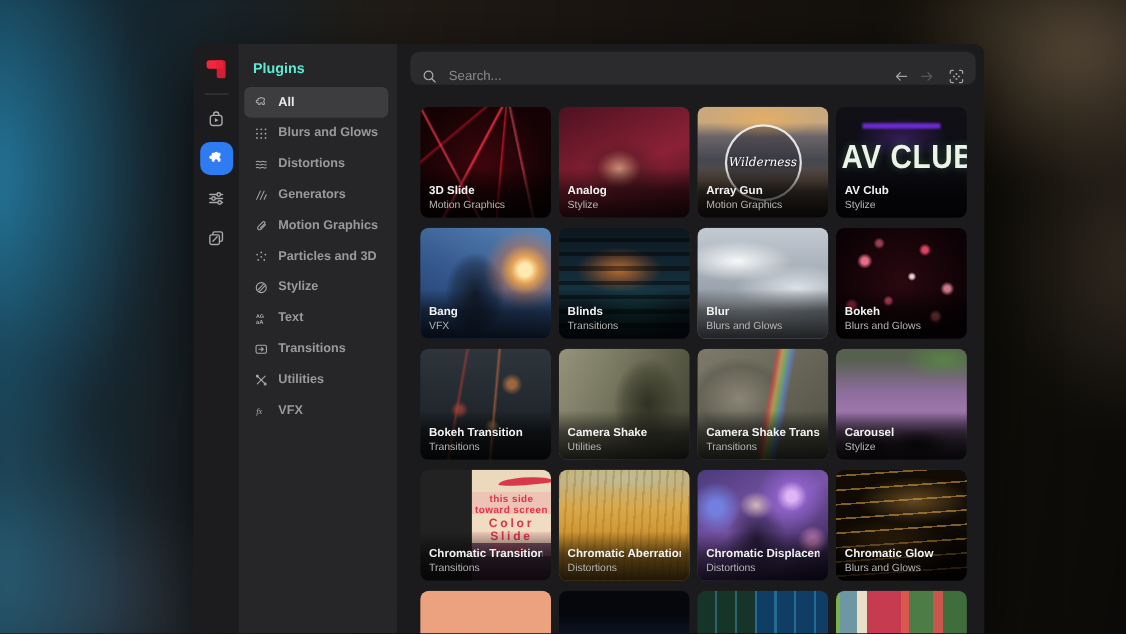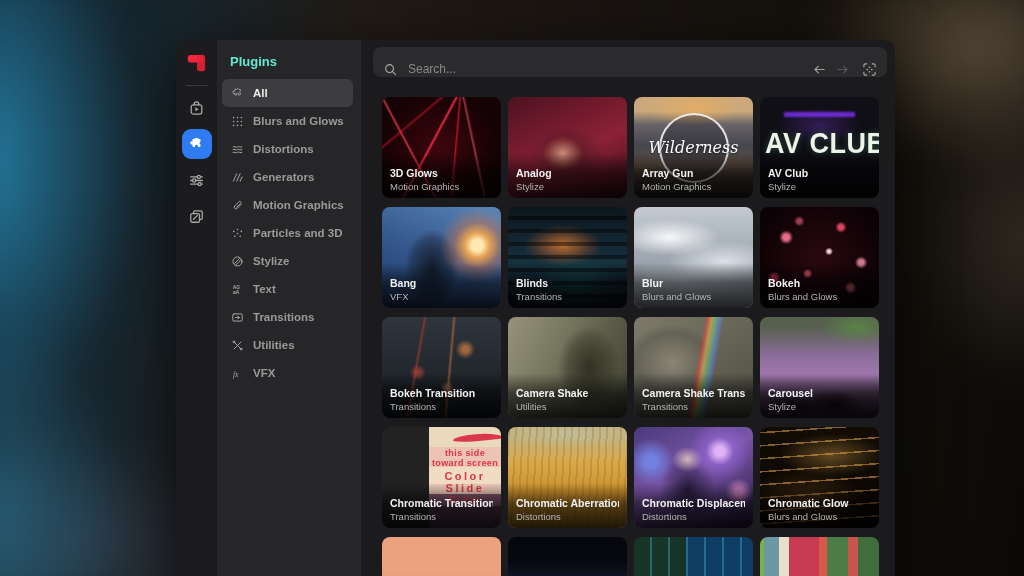--- a/index.html
+++ b/index.html
@@ -79,21 +79,21 @@
     radial-gradient(ellipse 48px 36px at 50% 58%,rgba(60,25,30,.75),transparent 80%),
     linear-gradient(155deg,#4d1220,#8c2136 55%,#431019 95%);}
   .t2 .art{background:
     radial-gradient(ellipse 70px 26px at 50% 10%,rgba(235,175,95,.75),transparent 70%),
     linear-gradient(180deg,#caa87c 0 14%,#6a6468 27%,#45474f 48%,#5c4c40 67%,#3b332c 83%,#2c2620);}
   .badge{
     position:absolute;left:50%;top:50%;transform:translate(-50%,-50%);
     width:66px;height:66px;border:2.5px solid rgba(255,255,255,.85);border-radius:50%;
     background:rgba(35,35,42,.35);display:flex;align-items:center;justify-content:center;
   }
-  .badge span{font-family:"DejaVu Serif",serif;font-style:italic;font-size:16px;color:#fff;text-shadow:0 1px 2px rgba(0,0,0,.6);}
+  .badge span{font-family:"DejaVu Serif",serif;font-style:italic;font-size:11px;color:#fff;text-shadow:0 1px 2px rgba(0,0,0,.6);}
   .t3 .art{background:
     radial-gradient(ellipse 60px 26px at 50% 28%,rgba(95,45,165,.45),transparent 72%),
     linear-gradient(180deg,#101016,#0a0a10);}
   .avbar{position:absolute;top:15%;left:20%;right:20%;height:5px;background:#7b2ff0;filter:blur(1px);opacity:.85;}
   .avtxt{
     position:absolute;left:5px;right:-16px;top:31%;font-size:27px;font-weight:800;
     letter-spacing:0.5px;color:#eef3e8;white-space:nowrap;transform:scaleY(1.12);
     text-shadow:0 0 7px rgba(120,220,160,.3);
   }
   .t4 .art{background:
@@ -405,21 +405,21 @@
           <use href="#i-arrow-right"></use>
         </svg>
       <svg width="15" height="15" style="margin-left:4px">
           <use href="#i-scan"></use>
         </svg>
     </div>
     <div class="grid">
         <div class="card t0">
           <div class="art"></div>
           <div class="meta">
-            <div class="ctitle">3D Glows</div>
+            <div class="ctitle">3D Slide</div>
             <div class="ccat">Motion Graphics</div>
           </div>
         </div>
         <div class="card t1">
           <div class="art"></div>
           <div class="meta">
             <div class="ctitle">Analog</div>
             <div class="ccat">Stylize</div>
           </div>
         </div>

